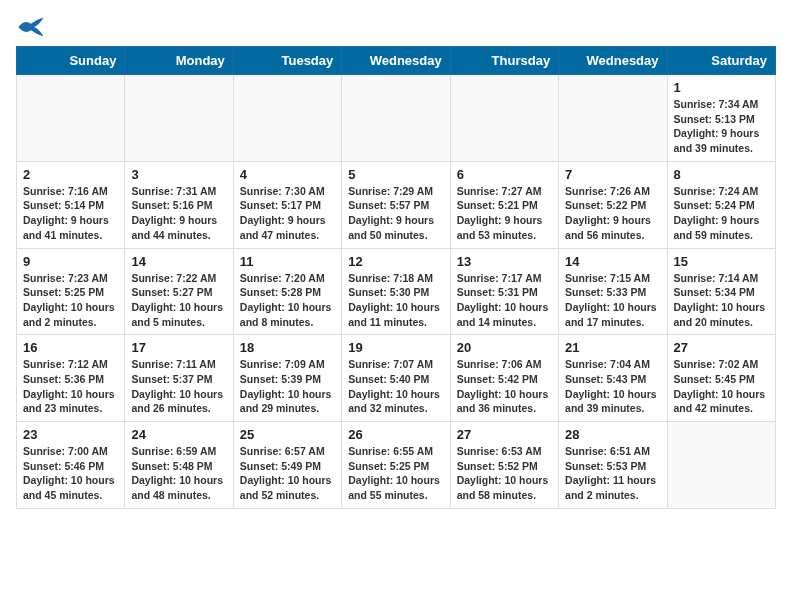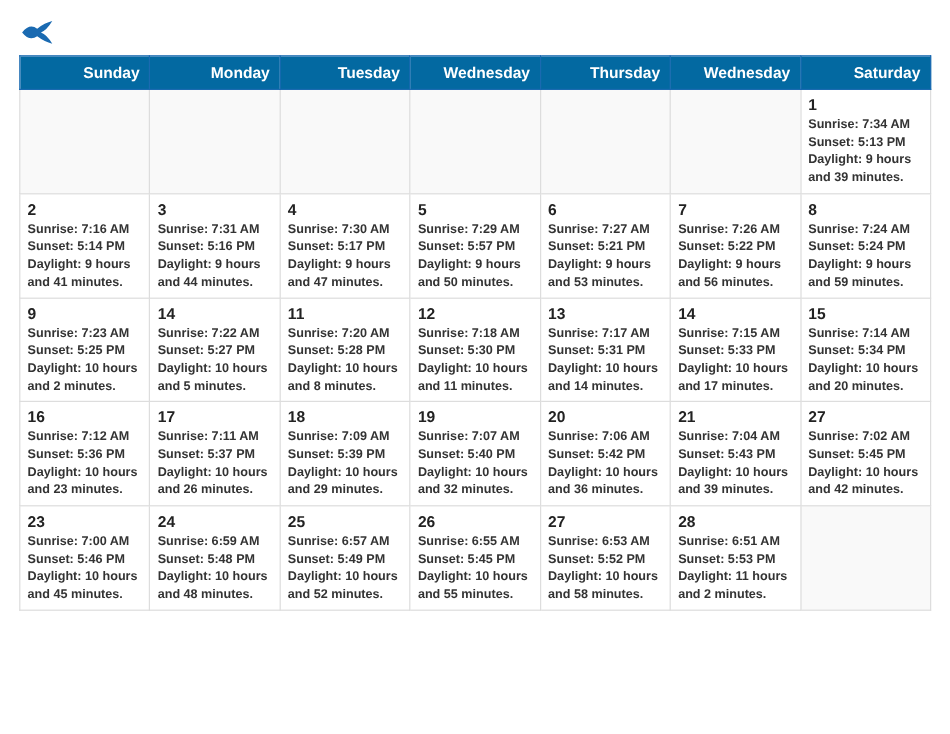--- a/index.html
+++ b/index.html
@@ -287,21 +287,21 @@
         </td>
         <td>
           <span class="day-num">25</span>
           <div class="day-info">Sunrise: 6:57 AM
 Sunset: 5:49 PM
 Daylight: 10 hours and 52 minutes.</div>
         </td>
         <td>
           <span class="day-num">26</span>
           <div class="day-info">Sunrise: 6:55 AM
-Sunset: 5:45 PM
+Sunset: 5:25 PM
 Daylight: 10 hours and 55 minutes.</div>
         </td>
         <td>
           <span class="day-num">27</span>
           <div class="day-info">Sunrise: 6:53 AM
 Sunset: 5:52 PM
 Daylight: 10 hours and 58 minutes.</div>
         </td>
         <td>
           <span class="day-num">28</span>

